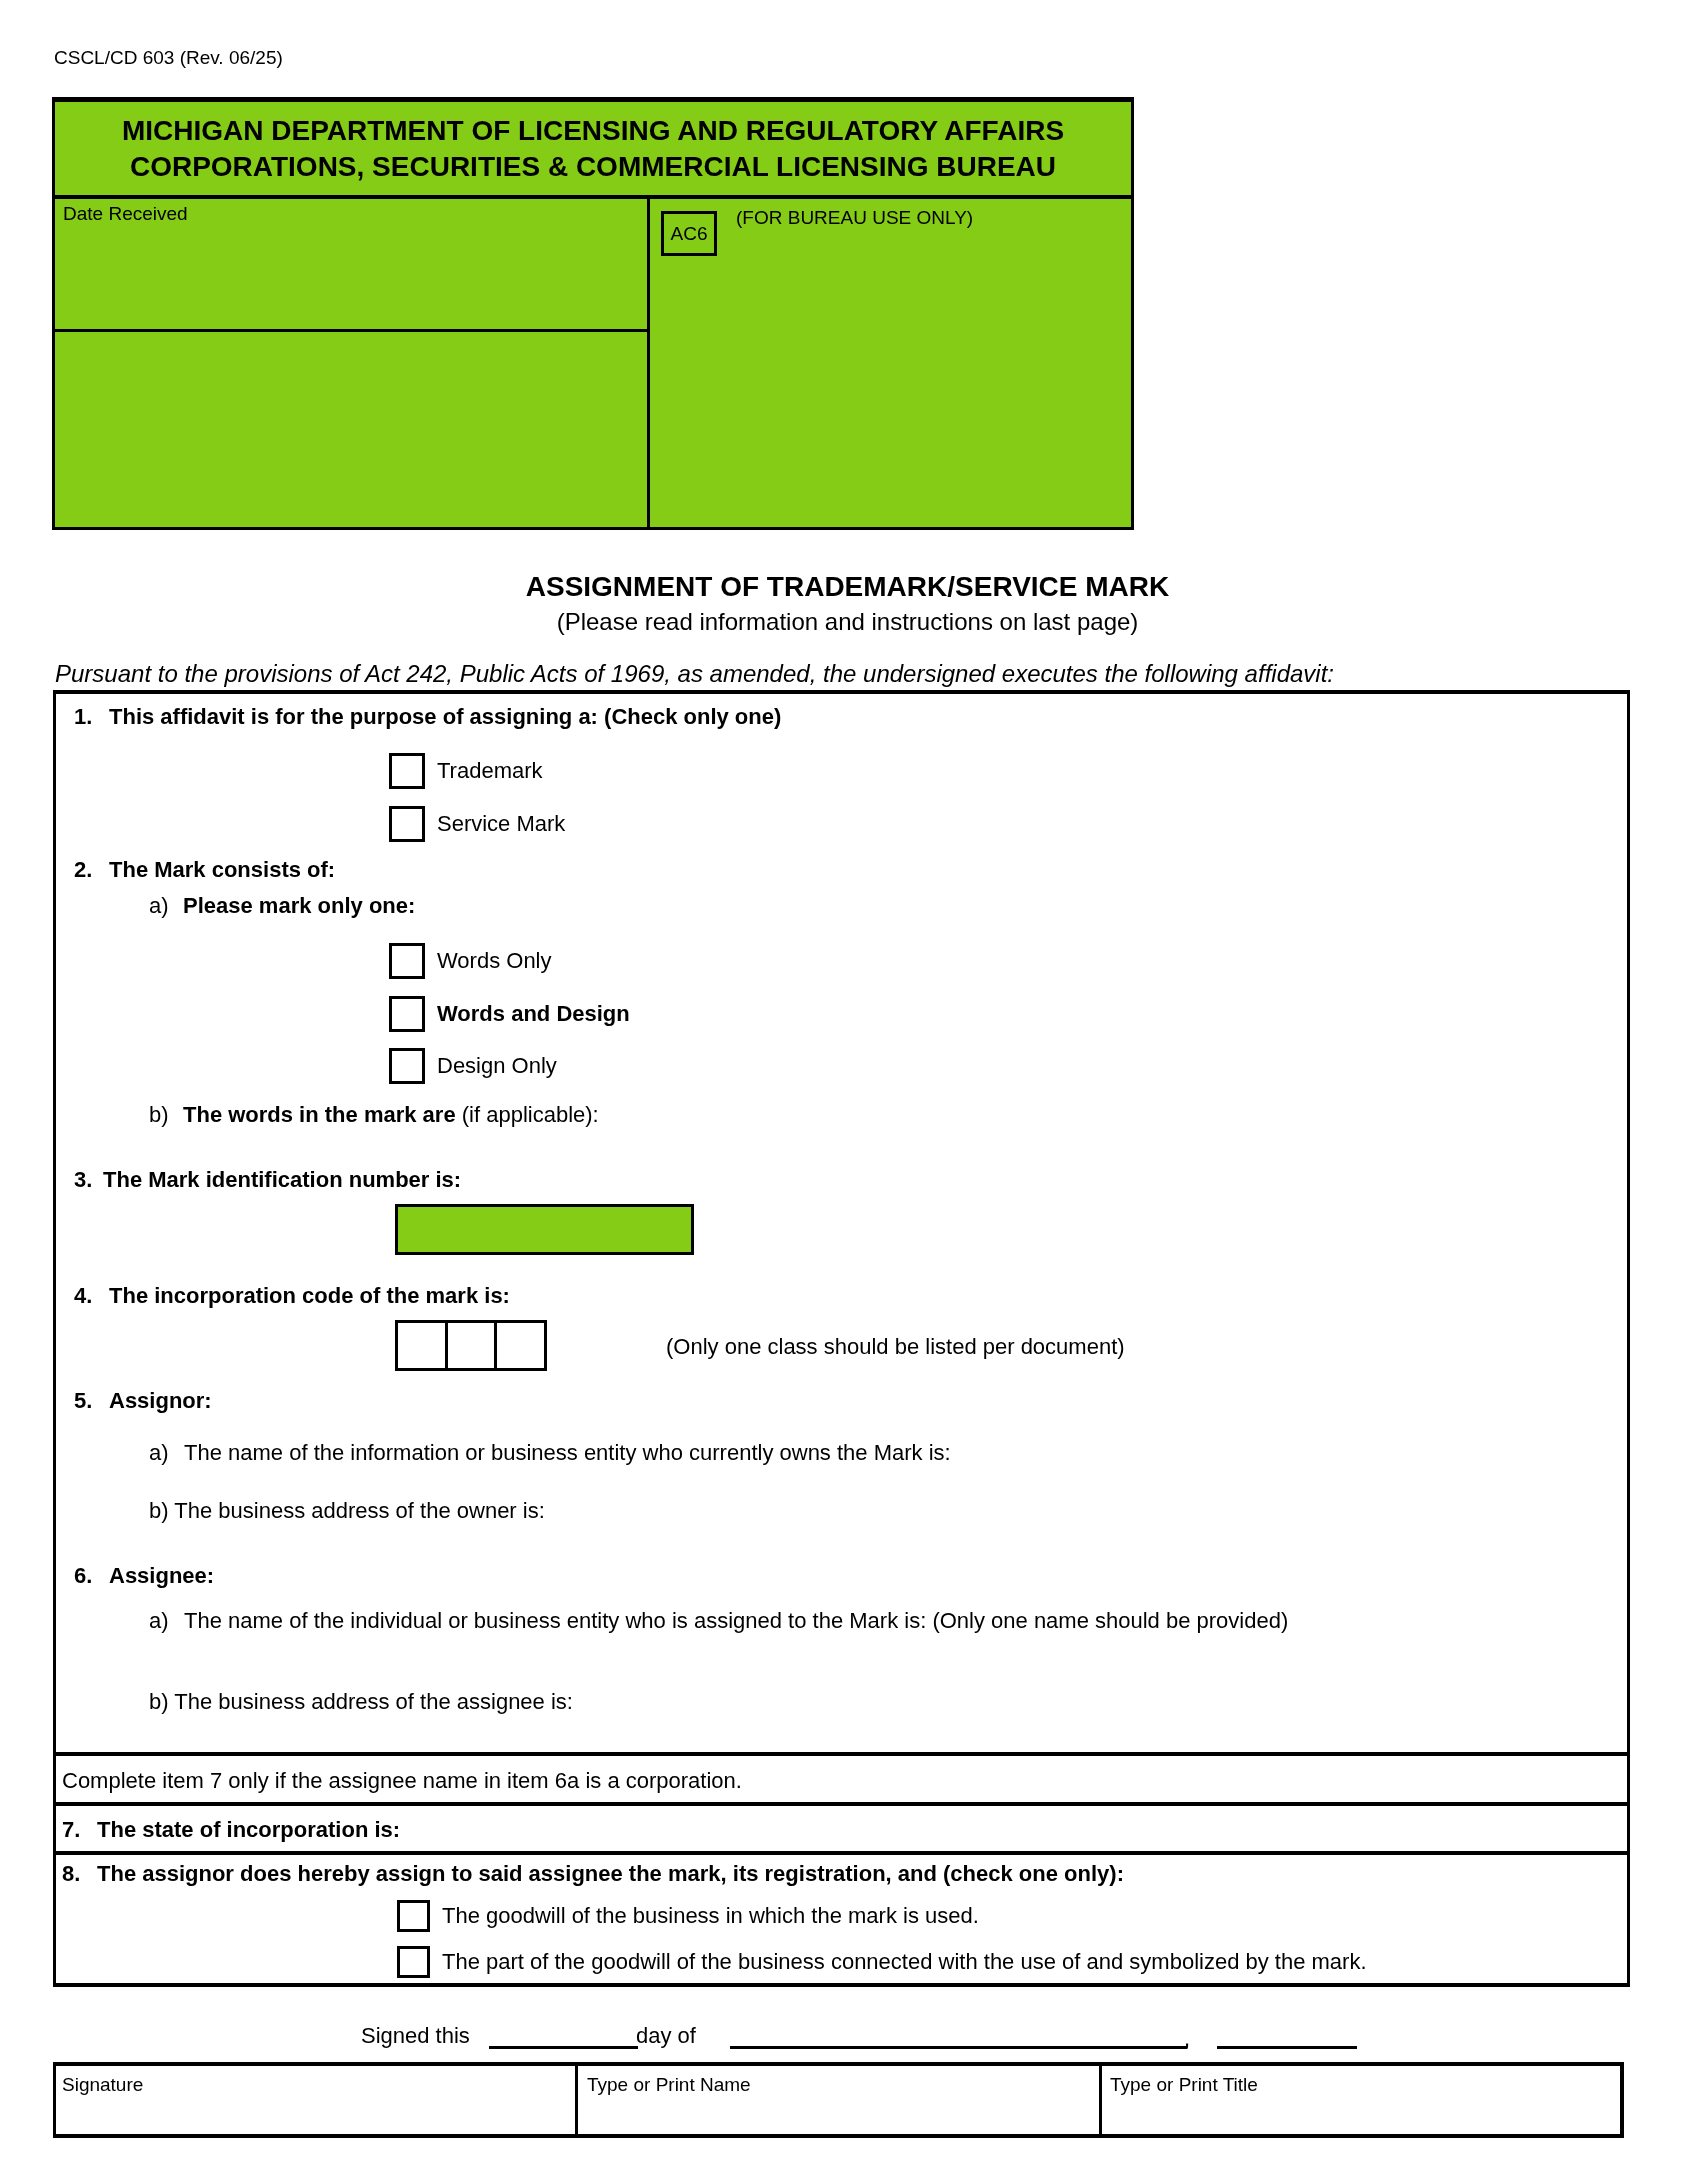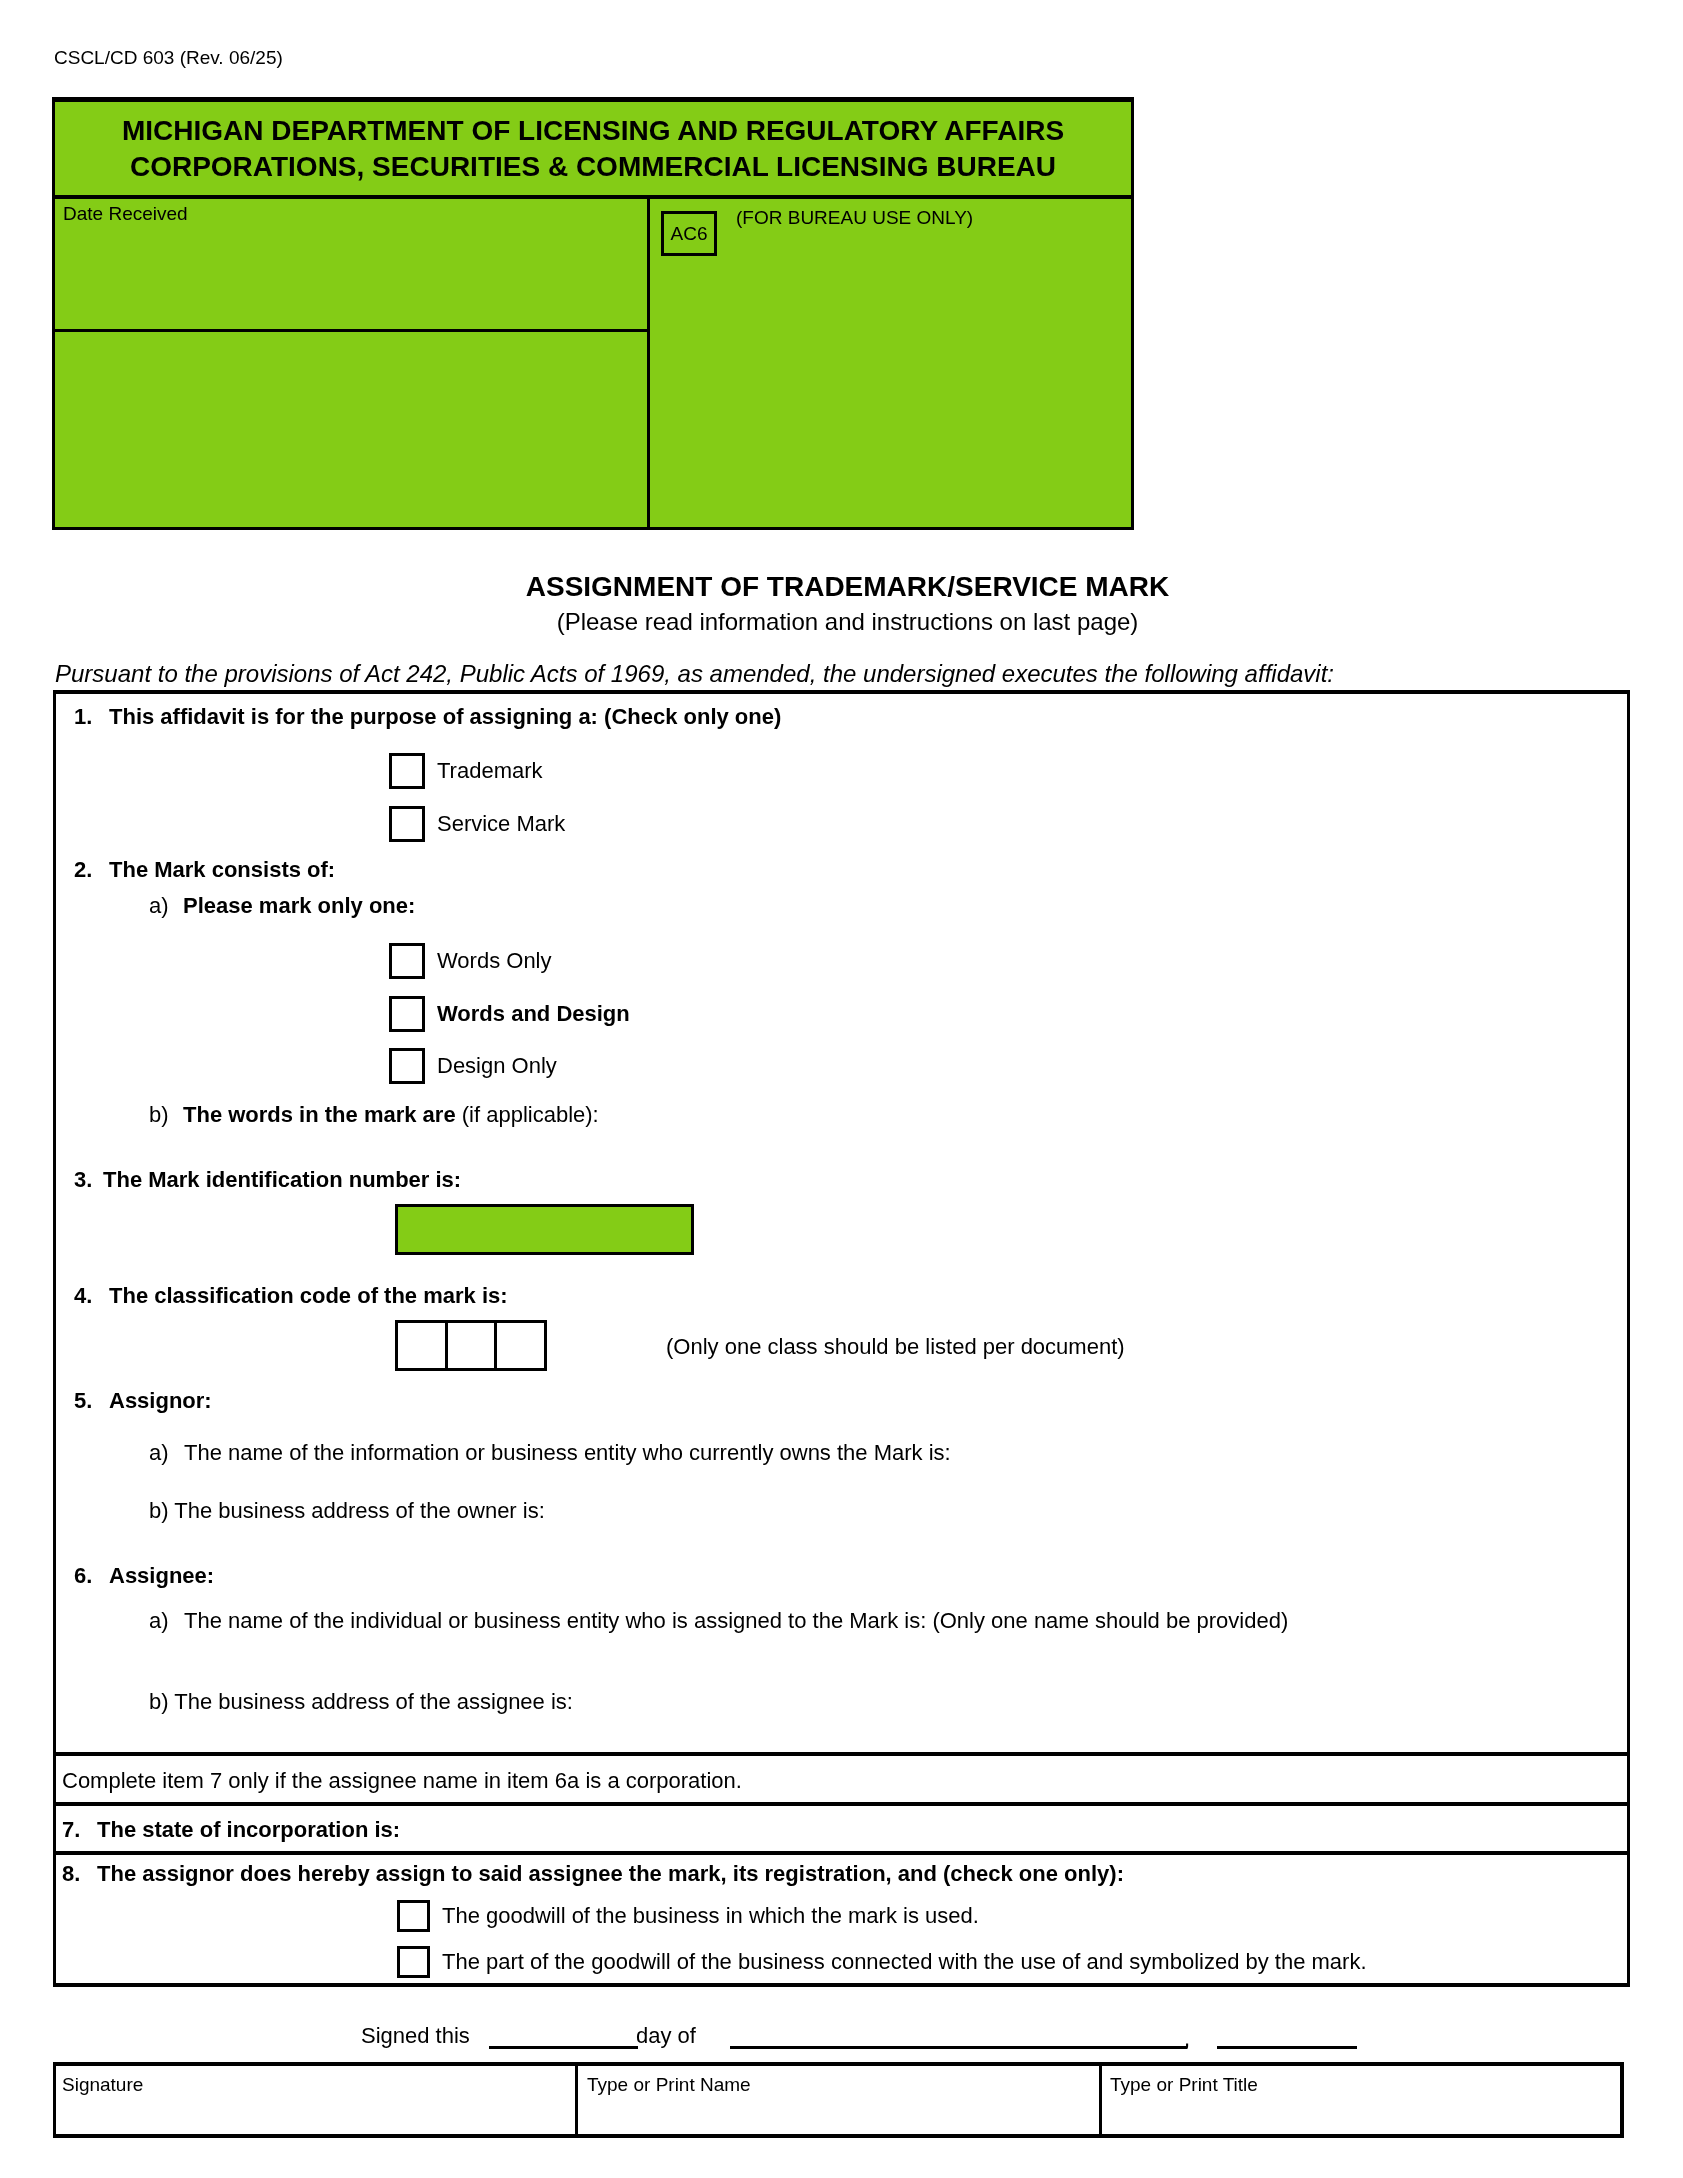--- a/index.html
+++ b/index.html
@@ -64,21 +64,21 @@
 
 <div class="abs t22 vcenter" style="left:149px; top:1115px;">b)</div>
 <div class="abs t22 vcenter" style="left:183px; top:1115px;"><span class="b">The words in the mark are</span><span> (if applicable):</span></div>
 <input class="field" style="left: 653px; top: 1099px; width: 950px; height: 34px; font-size: 20px;" type="text" value="">
 
 <div class="abs t22 b vcenter" style="left:74px; top:1180px;">3.</div>
 <div class="abs t22 b vcenter" style="left:103px; top:1180px;">The Mark identification number is:</div>
 <input class="box" style="left: 395px; top: 1204px; width: 299px; height: 51px; font-size: 22px; padding: 0px 8px;" type="text" value="">
 
 <div class="abs t22 b vcenter" style="left:74px; top:1296px;">4.</div>
-<div class="abs t22 b vcenter" style="left:109px; top:1296px;">The classification code of the mark is:</div>
+<div class="abs t22 b vcenter" style="left:109px; top:1296px;">The incorporation code of the mark is:</div>
 <div class="box" style="left:395px; top:1320px; width:152px; height:51px; display:flex; padding:0;">
   <input style="flex: 1 1 0%; border-top: none; border-bottom: none; border-left: none; border-image: initial; border-right: 3px solid rgb(0, 0, 0); width: 0px; font-size: 22px; text-align: center; outline: none;" type="text" maxlength="1" value="">
   <input style="flex: 1 1 0%; border-top: none; border-bottom: none; border-left: none; border-image: initial; border-right: 3px solid rgb(0, 0, 0); width: 0px; font-size: 22px; text-align: center; outline: none;" type="text" maxlength="1" value="">
   <input style="flex: 1 1 0%; border: none; width: 0px; font-size: 22px; text-align: center; outline: none;" type="text" maxlength="1" value="">
 </div>
 <div class="abs t22 vcenter" style="left:666px; top:1347px;">(Only one class should be listed per document)</div>
 
 <div class="abs t22 b vcenter" style="left:74px; top:1401px;">5.</div>
 <div class="abs t22 b vcenter" style="left:109px; top:1401px;">Assignor:</div>
 <div class="abs t22 vcenter" style="left:149px; top:1453px;">a)</div>

